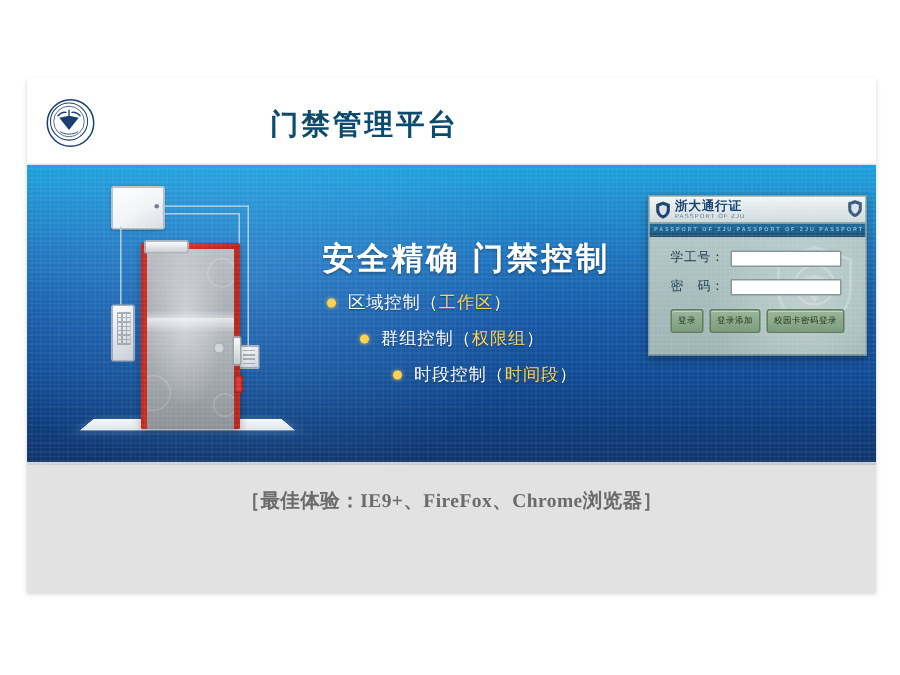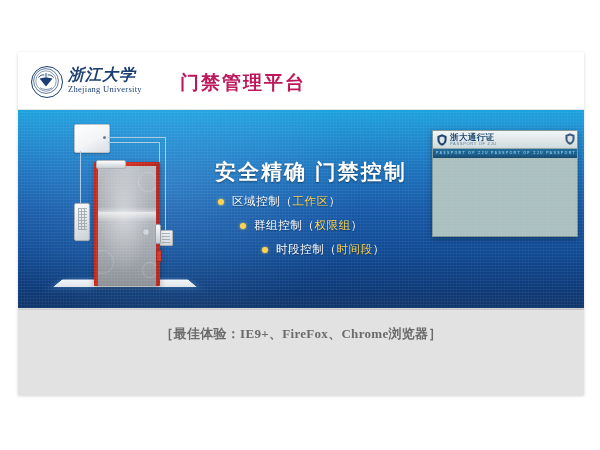--- a/index.html
+++ b/index.html
@@ -68,21 +68,21 @@
     margin-top: 2px;
     white-space: nowrap;
   }
 
   #site-title {
     position: absolute;
     left: 162px;
     top: 18px;
     font-size: 19px;
     font-weight: bold;
-    color: #be185d;
+    color: #0c4a6e;
     letter-spacing: 2px;
     white-space: nowrap;
   }
 
   
   #banner {
     position: relative;
     height: 198px;
     background:
       linear-gradient(180deg,
@@ -421,24 +421,20 @@
         <circle cx="14" cy="14" r="12.4" fill="none" stroke="#1b3f72" stroke-width="0.7"></circle>
         <circle cx="14" cy="14" r="10.2" fill="none" stroke="#1b3f72" stroke-width="0.5"></circle>
         <path d="M7.5 11.5 L14 10.2 L20.5 11.5 L14 19.6 Z" fill="#1b3f72"></path>
         <path d="M6.6 10.2 C8.4 8.2 10.4 7.6 12 7.9" fill="none" stroke="#1b3f72" stroke-width="0.9" stroke-linecap="round"></path>
         <path d="M21.4 10.2 C19.6 8.2 17.6 7.6 16 7.9" fill="none" stroke="#1b3f72" stroke-width="0.9" stroke-linecap="round"></path>
         <path d="M14 6.4 L14 10" stroke="#1b3f72" stroke-width="0.9" stroke-linecap="round"></path>
         <path d="M8 20.6 C10.4 23 17.6 23 20 20.6" fill="none" stroke="#1b3f72" stroke-width="0.6"></path>
       </svg>
     </div>
 
-    <div id="logo-wordmark">
-      <div id="logo-zh">浙江大学</div>
-      <div id="logo-en">Zhejiang University</div>
-    </div>
 
     <div id="site-title">门禁管理平台</div>
   </div>
 
   <div id="banner">
     <div class="banner-glow"></div>
 
     <div id="illustration">
       <div class="ctrl-box">
         <span class="led"></span>
@@ -502,20 +498,43 @@
         <svg id="corner-shield" viewBox="0 0 10 12">
           <path d="M5 0.6 L9.3 2.2 V6 C9.3 8.9 7.3 10.7 5 11.5 C2.7 10.7 0.7 8.9 0.7 6 V2.2 Z" fill="#15406e" stroke="#0e2c4c" stroke-width="0.4"></path>
           <path d="M5 2.6 L7.5 3.5 V6 C7.5 7.8 6.4 8.9 5 9.5 C3.6 8.9 2.5 7.8 2.5 6 V3.5 Z" fill="#ffffff" opacity="0.85"></path>
         </svg>
       </div>
 
       <div id="passport-strip">
         <span class="strip-text">PASSPORT OF ZJU   PASSPORT OF ZJU   PASSPORT OF ZJU   PASSPORT OF ZJU   PASSPORT OF ZJU</span>
       </div>
 
+      <div id="login-body">
+        <svg id="watermark" viewBox="0 0 56 60">
+          <path d="M28 3 L52 11 V30 C52 45 41 54 28 58 C15 54 4 45 4 30 V11 Z" fill="none" stroke="#ffffff" stroke-width="2"></path>
+          <circle cx="28" cy="28" r="13" fill="none" stroke="#ffffff" stroke-width="1.6"></circle>
+          <path d="M18 24 L28 21 L38 24 L28 40 Z" fill="#ffffff"></path>
+        </svg>
+
+        <div class="form-row">
+          <span class="form-label">学工号：</span>
+          <input class="form-input" type="text" value="" style="">
+        </div>
+
+        <div class="form-row">
+          <span class="form-label">密　码：</span>
+          <input class="form-input" type="password" value="" style="">
+        </div>
+
+        <div id="button-row">
+          <button class="form-btn">登录</button>
+          <button class="form-btn">登录添加</button>
+          <button class="form-btn">校园卡密码登录</button>
+        </div>
+      </div>
     </div>
   </div>
 
   <div id="footer">
     <div id="footer-browser">［最佳体验：IE9+、FireFox、Chrome浏览器］</div>
   </div>
 
 </div>
 
 </body></html>

